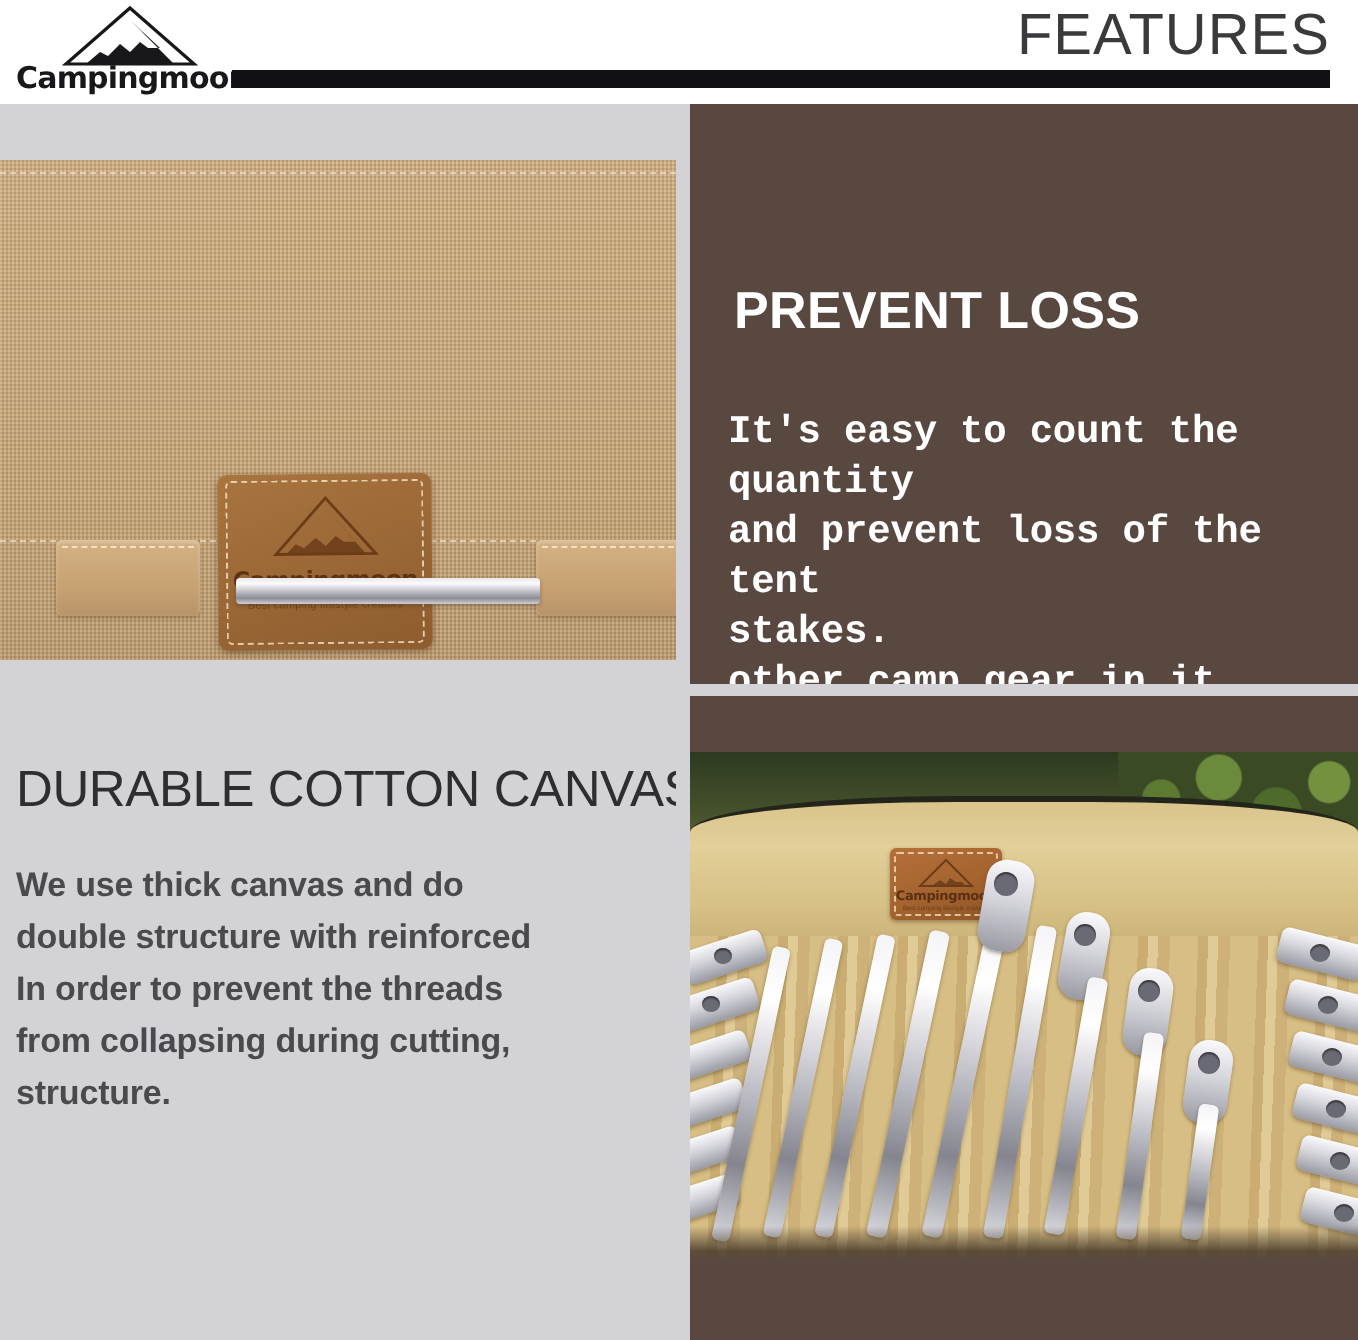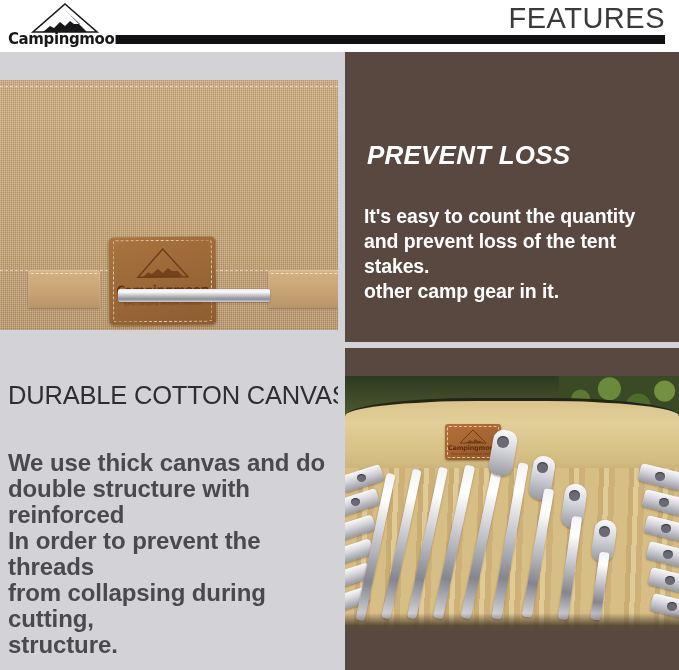--- a/index.html
+++ b/index.html
@@ -190,54 +190,53 @@
   }
   .tr-heading {
     position: absolute;
     left: 22px; top: 88px;
     font-size: 26px;
     font-weight: 700;
     color: #ffffff;
     letter-spacing: 0.2px;
     line-height: 30px;
     white-space: nowrap;
-    font-style: italic;
   }
   .tr-body {
     position: absolute;
     left: 19px; top: 152px;
     width: 312px;
     font-size: 19.5px;
     font-weight: 700;
     color: #ffffff;
     line-height: 25px;
     letter-spacing: -0.1px;
+    font-family: Liberation Mono, monospace;
   }
 
   
   .bl-heading {
     position: absolute;
     left: 8px; top: 32px;
     font-size: 25.5px;
     font-weight: 400;
     color: #2e2e30;
     letter-spacing: -0.2px;
     line-height: 30px;
     white-space: nowrap;
   }
   .bl-body {
     position: absolute;
     left: 8px; top: 82px;
     width: 330px;
-    font-size: 24px;
+    font-size: 17px;
     font-weight: 700;
     color: #4a4a4e;
     line-height: 26px;
     letter-spacing: -0.1px;
-    margin-top: 20px;
   }
 
   
   .br-photo {
     position: absolute;
     left: 0; top: 28px;
     width: 334px; height: 255px;
     overflow: hidden;
     background: linear-gradient(180deg, #2e3a20 0%, #46512c 12%, #6d7a3e 22%, #8a7f4c 30%, #b59a63 100%);
   }

